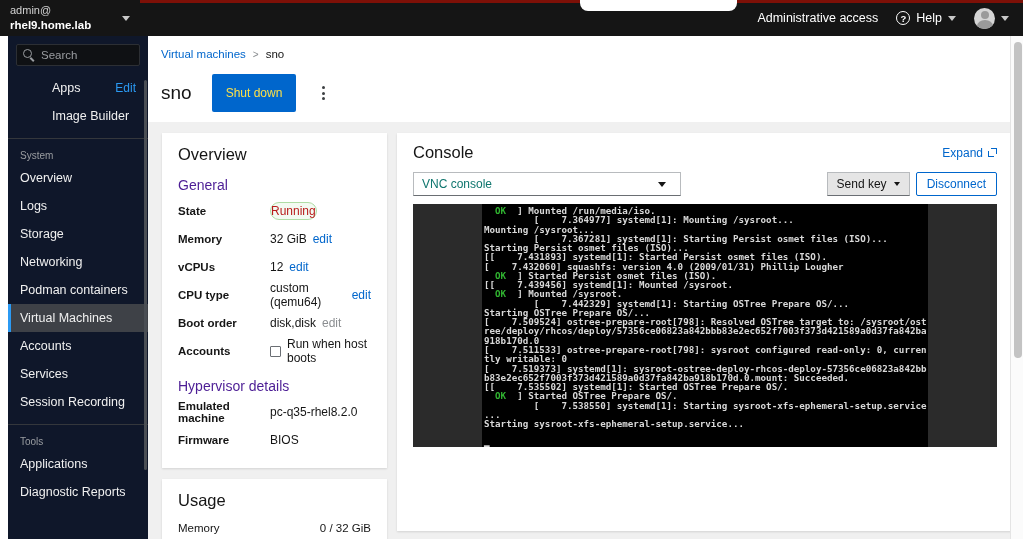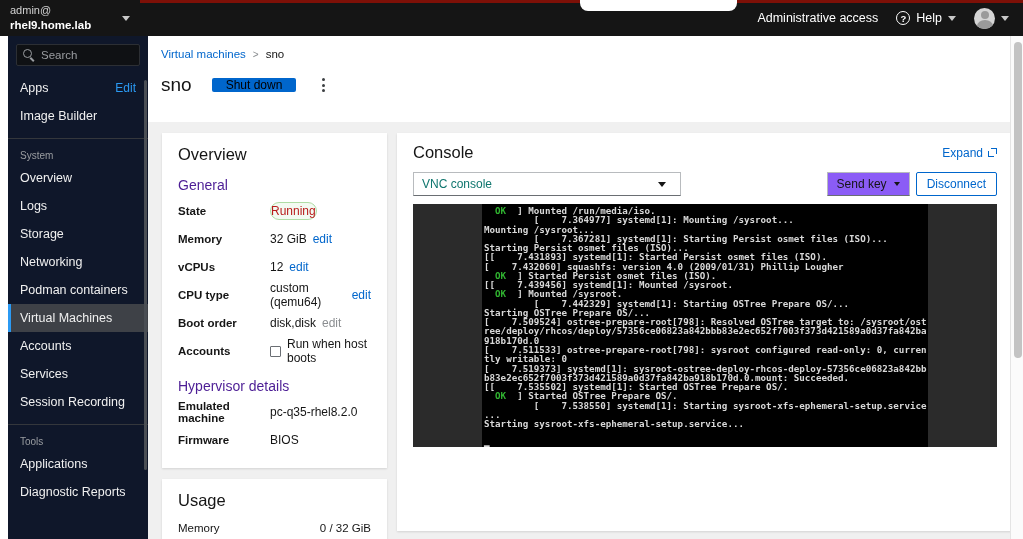--- a/index.html
+++ b/index.html
@@ -25,37 +25,37 @@
   .sb-host .h { font-weight: bold; font-size: 11.5px; }
   .sidebar-header .caret-down { margin-left: auto; }
   .sidebar { position: absolute; top: 36px; left: 8px; width: 140px; height: 503px; background: #0f172a; z-index: 15; overflow: hidden; }
   .sb-scroll-thumb { position: absolute; right: 1px; top: 44px; width: 3px; height: 390px; background: #4a4e54; border-radius: 2px; }
   .search-wrap { margin: 8px 8px 4px 8px; position: relative; }
   .search-input { width: 124px; height: 22px; background: #0f1114; border: 1px solid #2c2f34; border-radius: 2px; color: #c8c8c8; font-size: 11.5px; padding: 0 6px 0 24px; font-family: "Liberation Sans", sans-serif; outline: none; }
   .search-input::placeholder { color: #9a9da1; }
   .mag { position: absolute; left: 7px; top: 5px; width: 9px; height: 9px; border: 1.4px solid #9a9da1; border-radius: 50%; }
   .mag::after { content: ""; position: absolute; left: 7px; top: 7px; width: 5px; height: 1.5px; background: #9a9da1; transform: rotate(45deg); transform-origin: 0 0; }
   .sb-group { border-top: 1px solid #34373c; padding: 4px 0 8px 0; }
-  .sb-group:first-of-type { border-top: none; }
+  .sb-group:first-of-type { border-top: none; padding-left: 32px; }
   .sb-section-header { display: block; color: #9a9da1; font-size: 10px; padding: 7px 12px 3px 12px; }
   .sb-item { position: relative; display: flex; align-items: center; color: #f0f0f0; font-size: 12.5px; padding: 7px 12px; cursor: pointer; }
   .sb-item.active { background: #3e4147; }
   .sb-item.active::before { content: ""; position: absolute; left: 0; top: 0; bottom: 0; width: 3px; background: #2b9af3; }
   .sb-item .action { margin-left: auto; color: #2b9af3; font-size: 12px; }
 
   
   .content { position: absolute; top: 36px; left: 140px; width: 870px; height: 503px; background: #f0f0f0; z-index: 10; }
   .page-header { position: absolute; top: 0; left: 7px; width: 863px; height: 86px; background: #fff; padding: 12px 14px 0 14px; }
   .breadcrumb { font-size: 11.5px; display: flex; align-items: center; gap: 7px; }
   .breadcrumb .bc-link { color: #0066cc; cursor: pointer; }
   .breadcrumb .bc-sep { color: #8a8d90; font-size: 10px; }
   .breadcrumb .bc-current { color: #151515; }
   .title-row { display: flex; align-items: center; margin-top: 14px; gap: 20px; }
   .vm-title { font-size: 19px; color: #151515; }
-  .btn-primary { background: #0066cc; color: #000000; border: none; font-size: 12px; height: 14px; padding: 0 14px; border-radius: 2px; cursor: pointer; font-family: "Liberation Sans", sans-serif; }
+  .btn-primary { background: #0066cc; color: #fde047; border: none; font-size: 12px; height: 38px; padding: 0 14px; border-radius: 2px; cursor: pointer; font-family: "Liberation Sans", sans-serif; }
   .kebab { display: flex; flex-direction: column; gap: 2.5px; cursor: pointer; padding: 3px 6px; }
   .kebab i { width: 3px; height: 3px; border-radius: 50%; background: #3c3f42; display: block; }
 
   .cards { position: absolute; top: 86px; left: 7px; width: 863px; padding: 11px 8px; }
   .card { background: #fff; box-shadow: 0 1px 2px rgba(0,0,0,.12); }
   .col-left { position: absolute; left: 15px; top: 11px; width: 225px; }
   .col-right { position: absolute; left: 250px; top: 11px; width: 616px; }
   .card-title { font-size: 16.5px; color: #151515; }
 
   
@@ -79,21 +79,21 @@
   
   .console-card { padding: 10px 16px; height: 398px; }
   .console-head { display: flex; align-items: center; }
   .expand-link { margin-left: auto; color: #0066cc; font-size: 12px; display: flex; align-items: center; gap: 5px; cursor: pointer; }
   .expand-icon { width: 9px; height: 9px; position: relative; display: inline-block; }
   .expand-icon::before { content: ""; position: absolute; top: 0; right: 0; width: 5px; height: 5px; border-top: 1.6px solid #0066cc; border-right: 1.6px solid #0066cc; }
   .expand-icon::after { content: ""; position: absolute; bottom: 0; left: 0; width: 5px; height: 5px; border-bottom: 1.6px solid #0066cc; border-left: 1.6px solid #0066cc; }
   .console-toolbar { display: flex; align-items: center; margin-top: 10px; }
   .pf-select { position: relative; width: 268px; height: 24px; border: 1px solid #b8bbbe; border-bottom-color: #6a6e73; background: #fff; font-size: 12px; color: #0f766e; display: flex; align-items: center; padding: 0 28px 0 8px; cursor: pointer; }
   .pf-select .caret-dark { position: absolute; right: 14px; top: 9px; width: 0; height: 0; border-left: 4px solid transparent; border-right: 4px solid transparent; border-top: 5px solid #151515; }
-  .sendkey { margin-left: auto; height: 24px; border: 1px solid #b8bbbe; border-bottom-color: #6a6e73; background: #8b5cf6; font-size: 12px; color: #151515; display: flex; align-items: center; gap: 7px; padding: 0 9px; cursor: pointer; }
+  .sendkey { margin-left: auto; height: 24px; border: 1px solid #b8bbbe; border-bottom-color: #6a6e73; background: #e5e5e5; font-size: 12px; color: #151515; display: flex; align-items: center; gap: 7px; padding: 0 9px; cursor: pointer; }
   .caret-dark-sm { width: 0; height: 0; border-left: 3.5px solid transparent; border-right: 3.5px solid transparent; border-top: 4.5px solid #151515; display: inline-block; }
   .btn-secondary { margin-left: 6px; height: 24px; border: 1px solid #0066cc; color: #0066cc; background: #fff; font-size: 12px; padding: 0 10px; border-radius: 2px; cursor: pointer; font-family: "Liberation Sans", sans-serif; }
   .console-frame { margin-top: 8px; height: 243px; background: #2b2b2b; display: flex; justify-content: center; }
   .vnc-screen { width: 446px; height: 243px; background: #000; padding: 2px 0 0 2px; overflow: hidden; }
   .console-line { font-family: "DejaVu Sans Mono", monospace; font-size: 9.2px; line-height: 9.27px; font-weight: bold; color: #d8d8d8; white-space: pre; }
   .console-line .ok { color: #30b430; }
 
   
   .page-scroll-track { position: absolute; top: 36px; right: 0; width: 13px; height: 503px; background: #fbfbfb; border-left: 1px solid #e4e4e4; z-index: 16; }
   .page-scroll-thumb { position: absolute; top: 6px; left: 2.5px; width: 8px; height: 316px; background: #c3c3c3; border-radius: 4px; }

